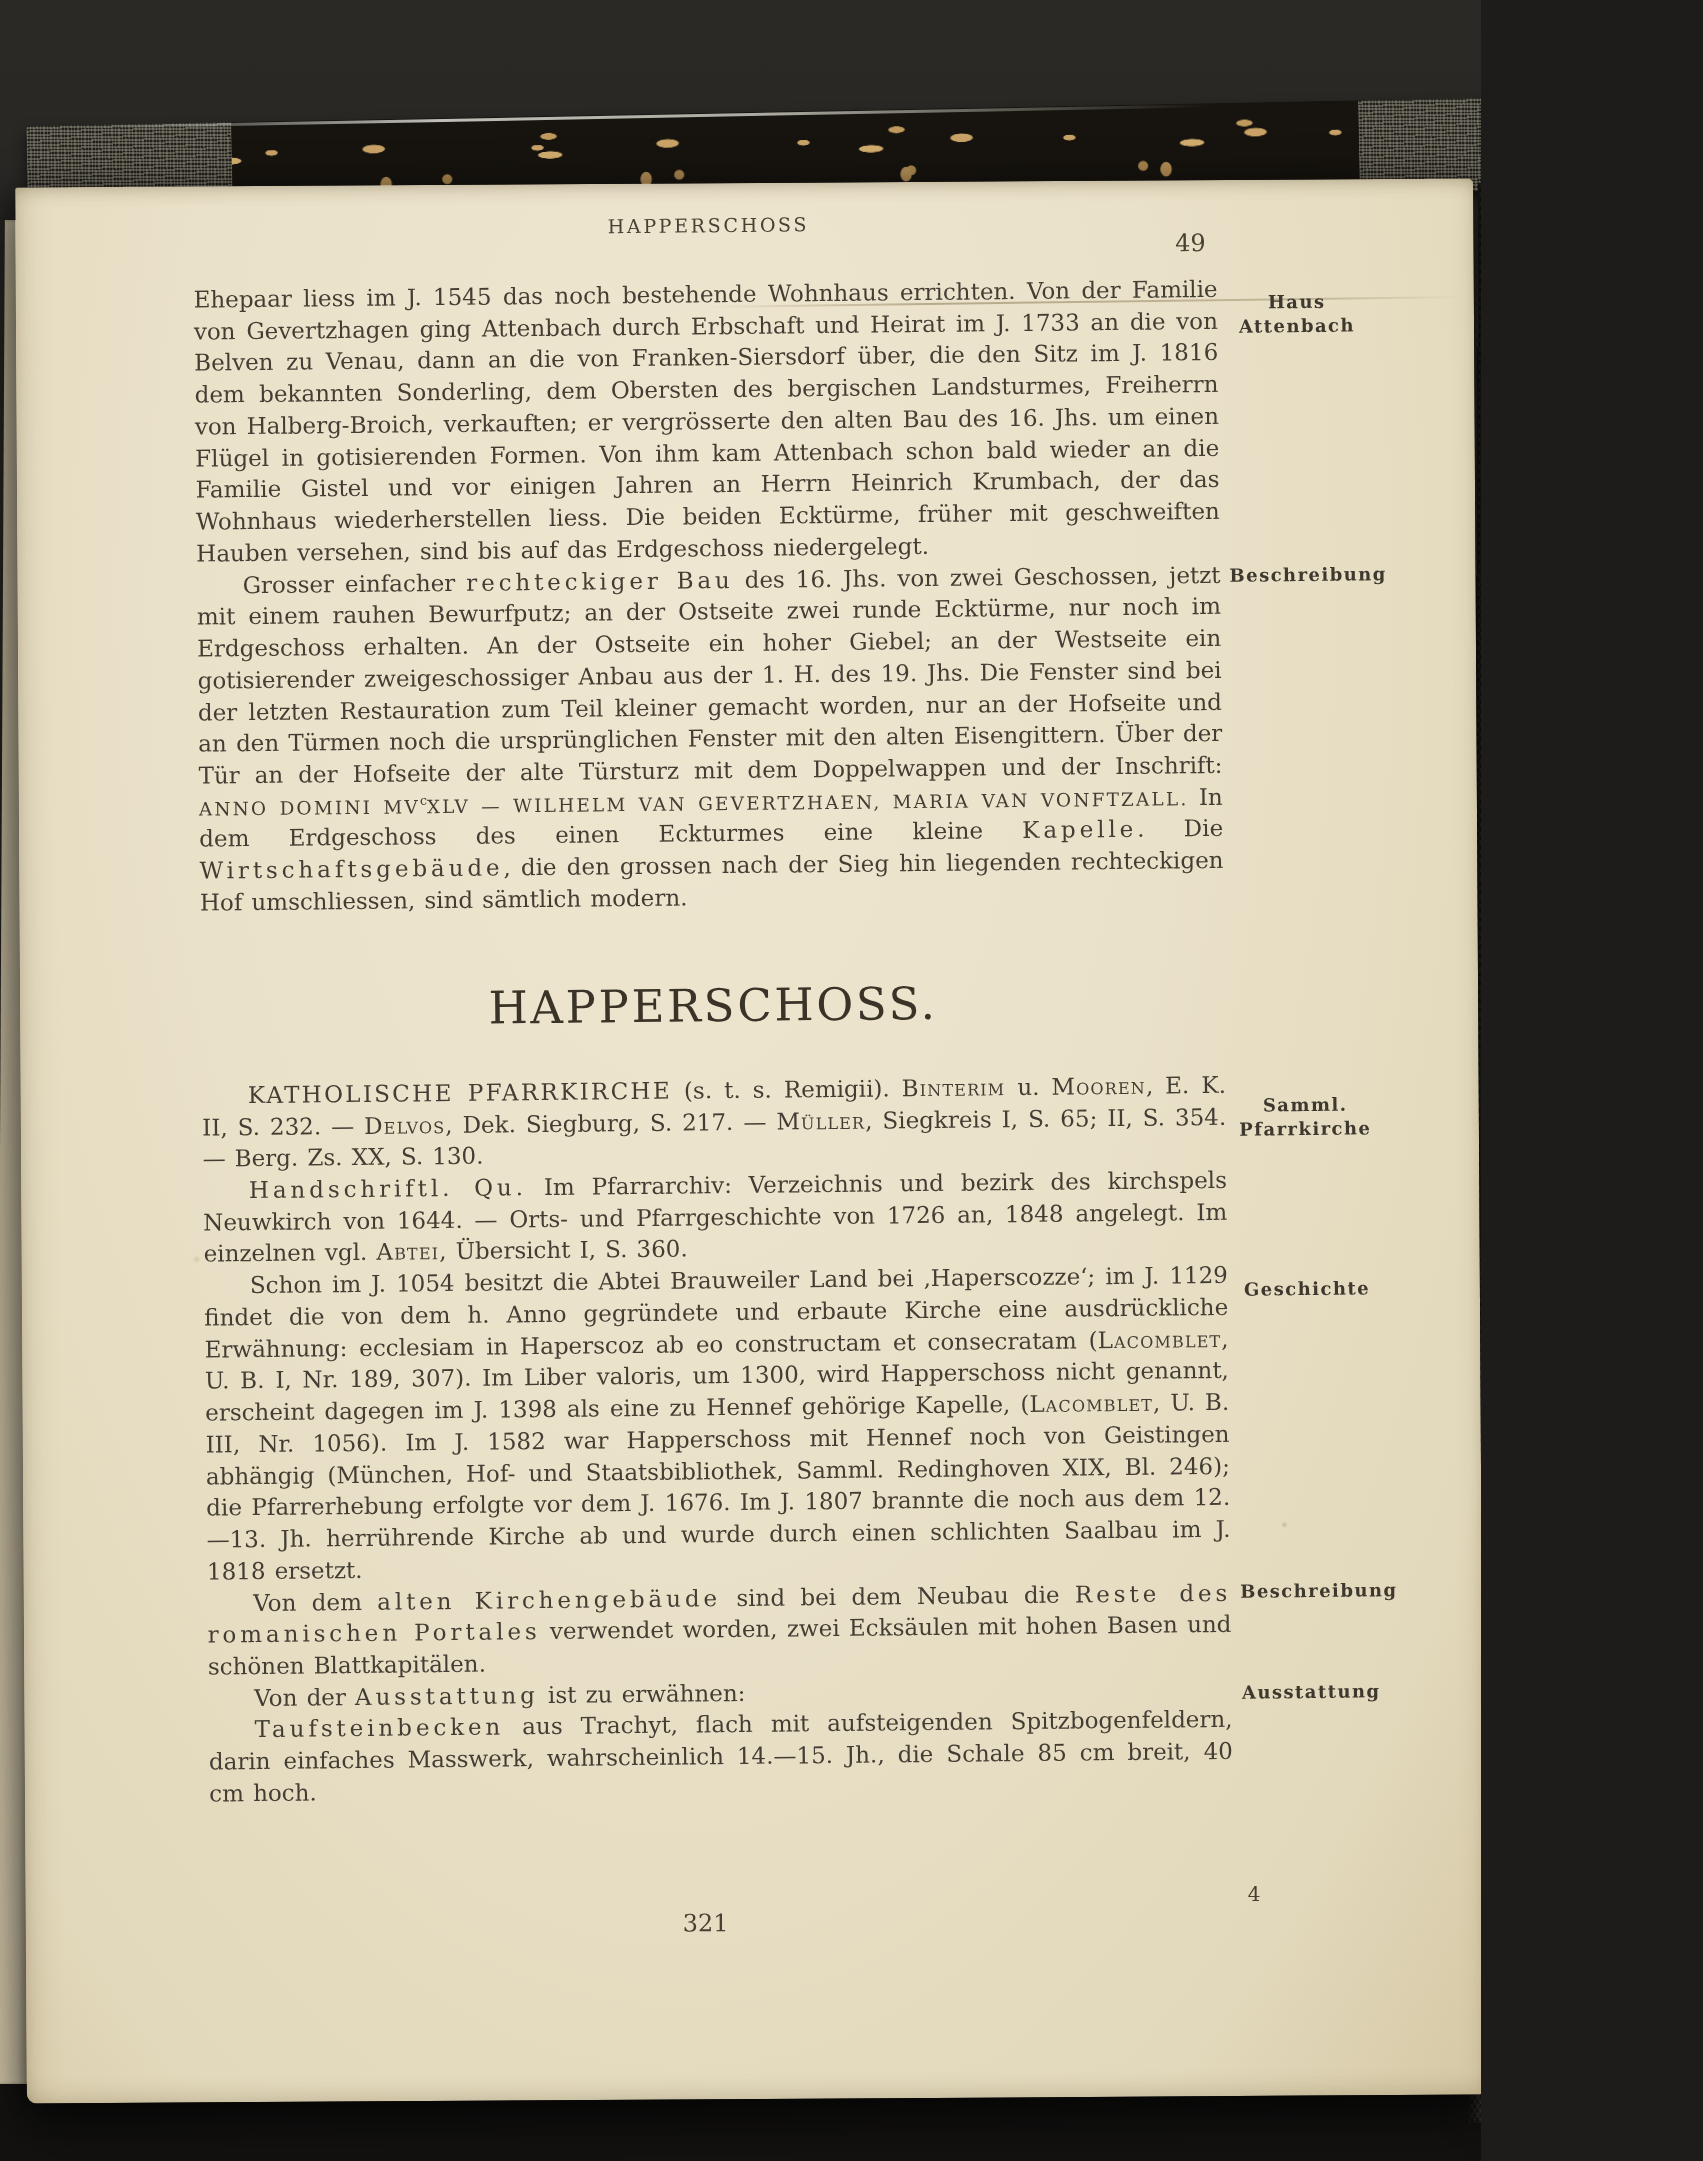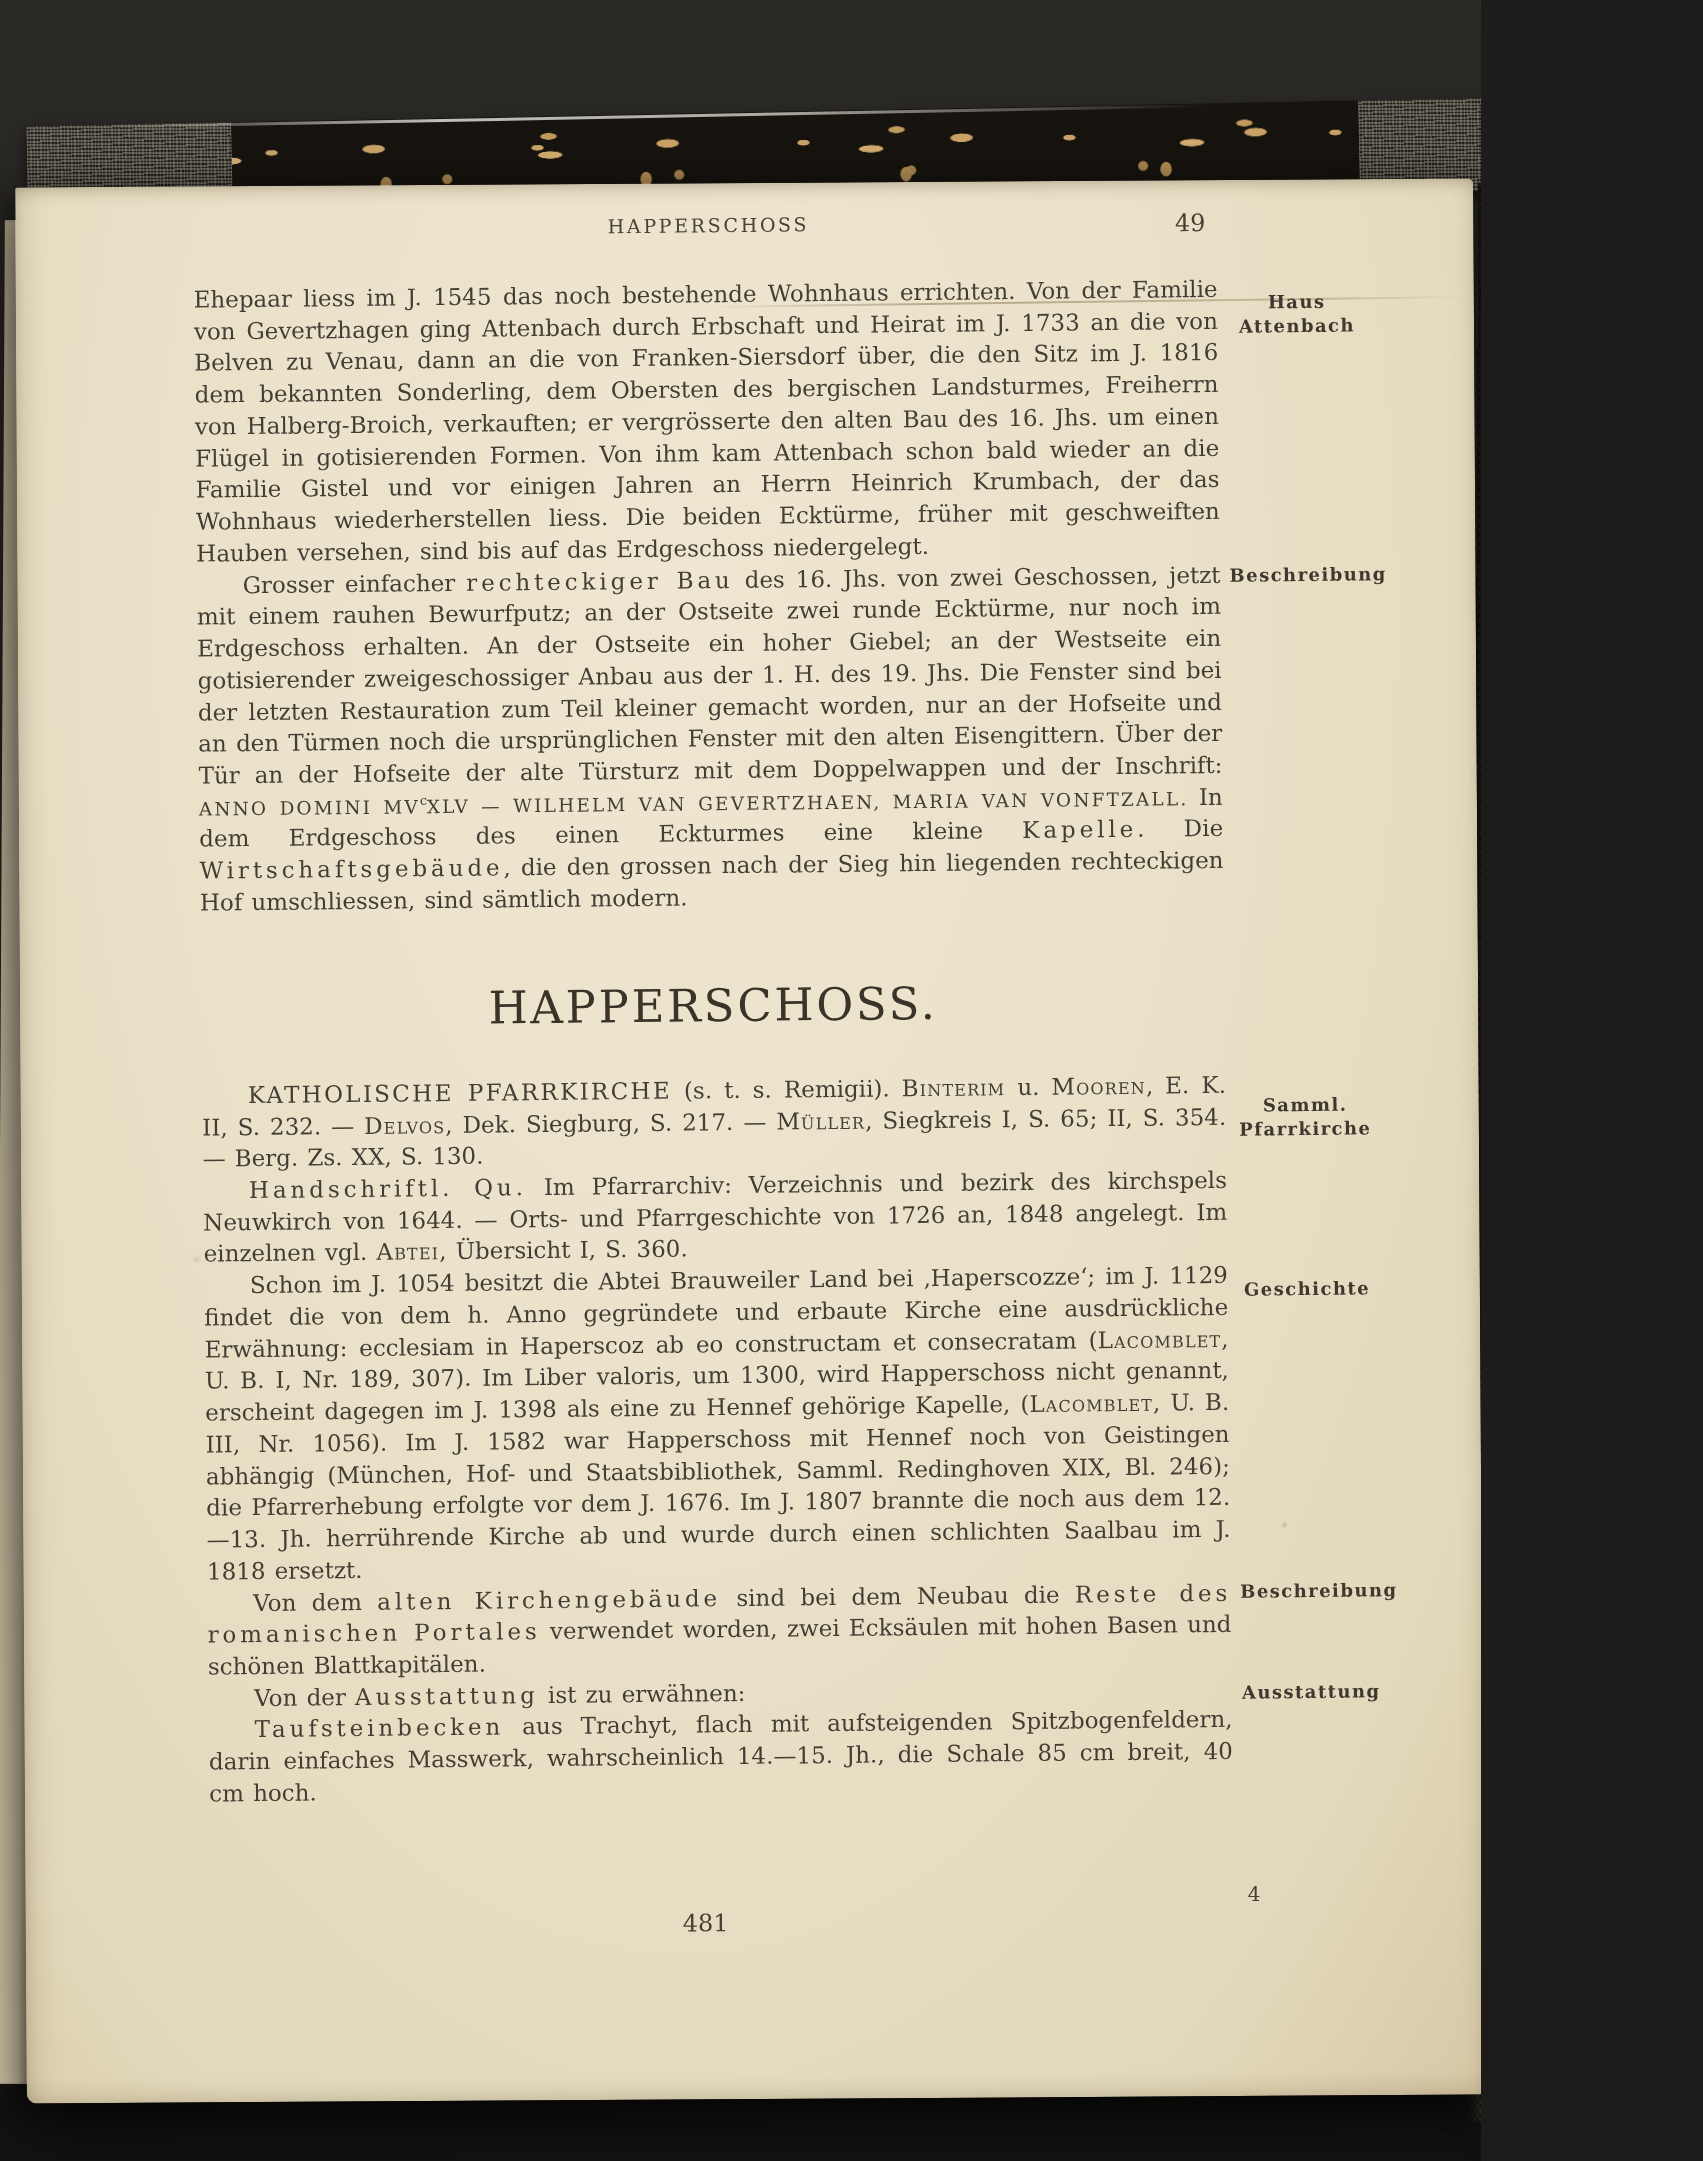--- a/index.html
+++ b/index.html
@@ -76,21 +76,21 @@
     color:#433d33;
   }
   .crease{
     position:absolute;left:690px;top:120px;width:758px;height:2px;
     transform:rotate(-.4deg);
     background:linear-gradient(90deg,transparent,rgba(140,122,86,.55) 30%,rgba(140,122,86,.4) 80%,transparent);
   }
   
   .running-header{position:absolute;left:181px;top:31px;width:1024px;transform:rotate(-.25deg);}
   .rh-title{display:block;text-align:center;font-size:19px;letter-spacing:.14em;color:#474033;}
-  .rh-num{position:absolute;right:15px;top:0;font-size:24px;color:#474033;margin-left:8px;}
+  .rh-num{position:absolute;right:15px;top:20px;font-size:24px;color:#474033;margin-left:8px;}
   
   .textblock{
     position:absolute;left:181px;top:96px;width:1024px;
     transform:rotate(-.25deg);
     font-size:23px;line-height:1.38;word-spacing:.08em;color:#433d33;
   }
   .para{margin:0;text-align:justify;text-indent:46px;position:relative;}
   .noindent{text-indent:0;}
   .sp{letter-spacing:.17em;}
   .sc{font-variant:small-caps;letter-spacing:.05em;}
@@ -170,18 +170,18 @@
         <span class="seg">Von der </span><span class="sp">Ausstattung</span><span class="seg"> ist zu erwähnen:</span>
       </p>
 
       <p class="para">
         <span class="sp">Taufsteinbecken</span><span class="seg"> aus Trachyt, flach mit aufsteigenden Spitzbogenfeldern, darin einfaches Masswerk, wahrscheinlich 14.—15. Jh., die Schale 85 cm breit, 40 cm hoch.</span>
         <span class="mnote" style="top:-23px;">Ausstattung</span>
       </p>
 
     </div>
 
-    <span class="footer-num">481</span>
+    <span class="footer-num">321</span>
     <span class="sig-num">4</span>
   </div>
 
 </div>
 
 
 </body></html>

